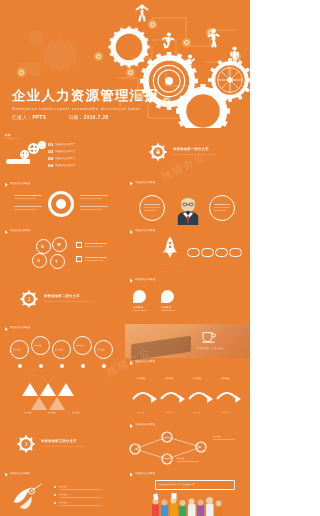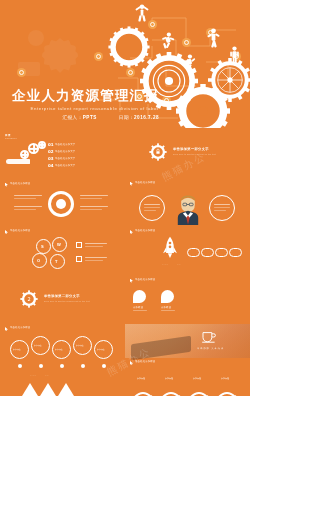--- a/index.html
+++ b/index.html
@@ -1,21 +1,21 @@
 <!DOCTYPE html>
 <html><head>
 <meta charset="utf-8">
 <style>
   html,body{margin:0;padding:0;}
   body{
     width:250px;height:516px;overflow:hidden;
     font-family:"Liberation Sans","DejaVu Sans",sans-serif;
     background:#ffffff;
   }
-  #page{position:relative;width:250px;height:396px;overflow:hidden;background:#fff;text-align:right;}
+  #page{position:relative;width:250px;height:516px;overflow:hidden;background:#fff;}
 
   
   .cover{position:relative;width:250px;height:128px;background:#e98032;overflow:hidden;}
   .cover .ghost{position:absolute;opacity:.06;background:#fff;}
   .gear{position:absolute;border-radius:50%;}
   .cover svg.net{position:absolute;left:0;top:0;width:250px;height:128px;}
   .hexb{position:absolute;border-radius:50%;background:#f3a24d;}
   .hexb i{position:absolute;inset:2px;border-radius:50%;border:1px solid #fff;opacity:.9;}
   .person{position:absolute;}
 

